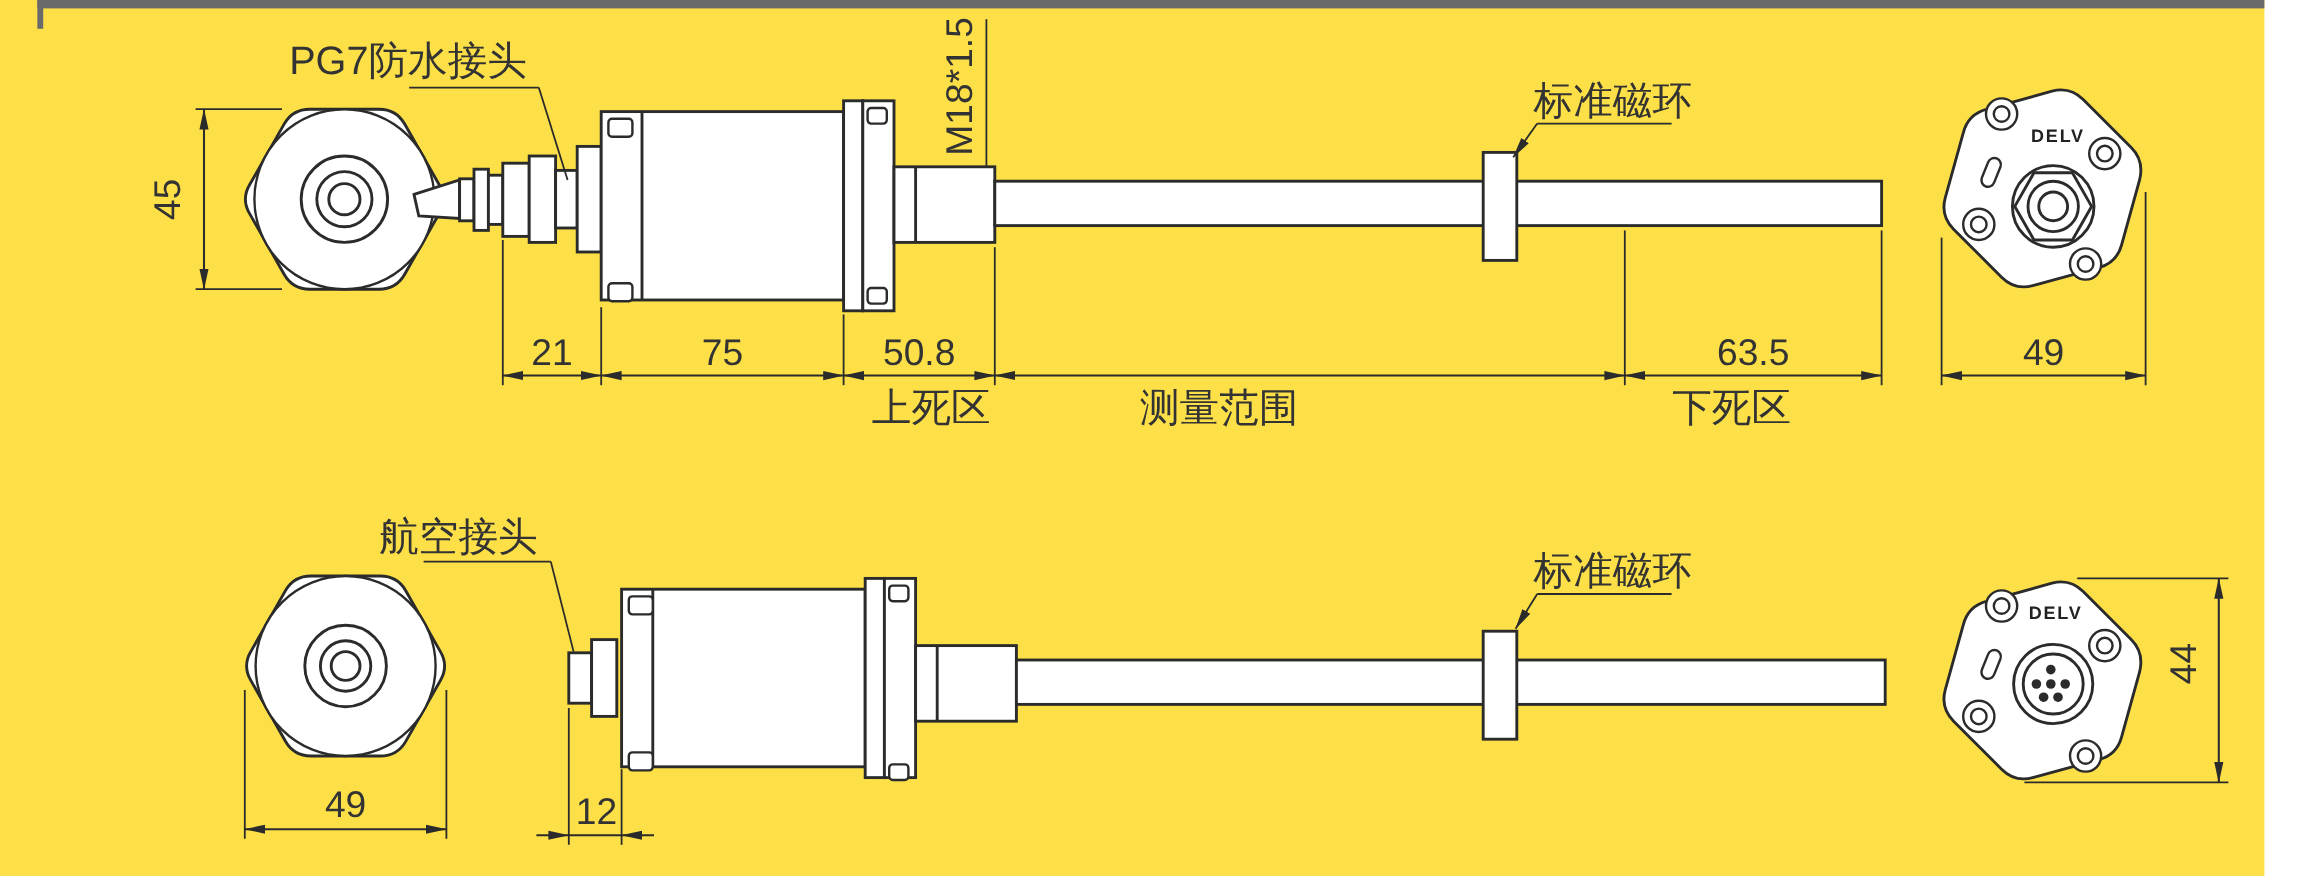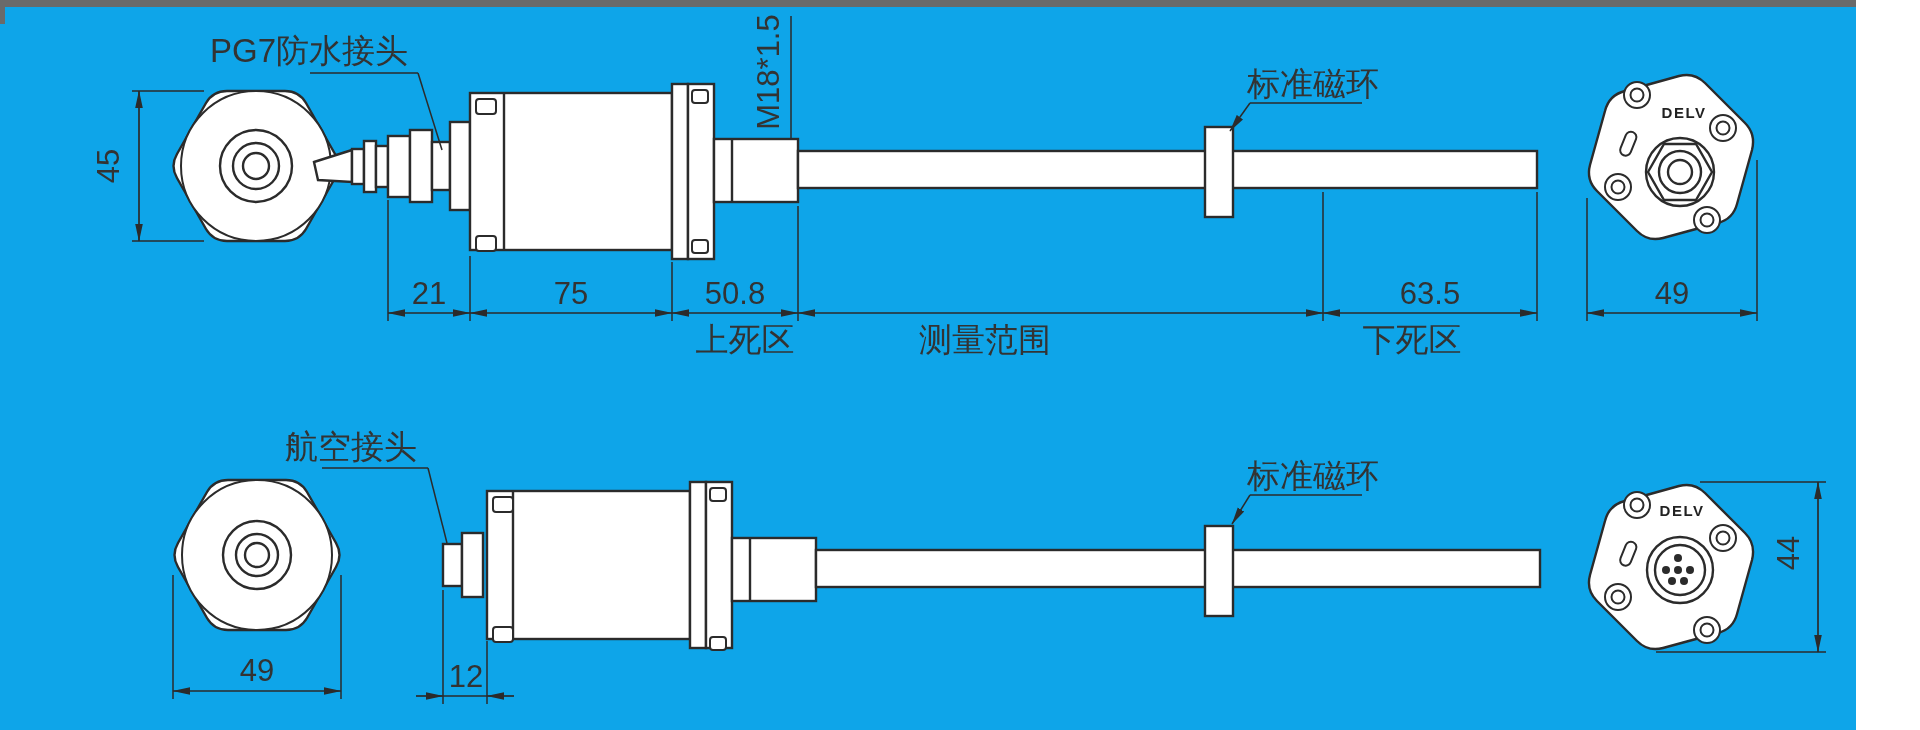--- a/index.html
+++ b/index.html
@@ -1,16 +1,16 @@
 <!DOCTYPE html>
 <html><head>
 <meta charset="utf-8">
 <style>
   html,body{margin:0;padding:0;background:#ffffff;}
-  .stage{position:relative;width:1856px;height:730px;background:#0ea5e9;overflow:hidden;}
+  .stage{position:relative;width:1856px;height:730px;background:#fde047;overflow:hidden;padding-left:31px;}
   svg{display:block;}
   .ol   {fill:#ffffff;stroke:#2b2b2b;stroke-width:2.4;}
   .oln  {fill:none;stroke:#2b2b2b;stroke-width:2.4;}
   .ol2  {fill:#ffffff;stroke:#2b2b2b;stroke-width:2;}
   .thin {fill:none;stroke:#2b2b2b;stroke-width:1.5;}
   .dim  {fill:none;stroke:#2b2b2b;stroke-width:1.7;}
   .pin  {fill:#2b2b2b;stroke:none;}
   text{font-family:"Liberation Sans","DejaVu Sans",sans-serif;fill:#333;}
   .num {font-size:31px;text-anchor:middle;}
   .lbl {font-size:33px;text-anchor:start;}

